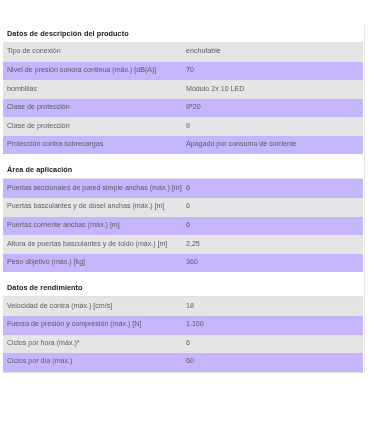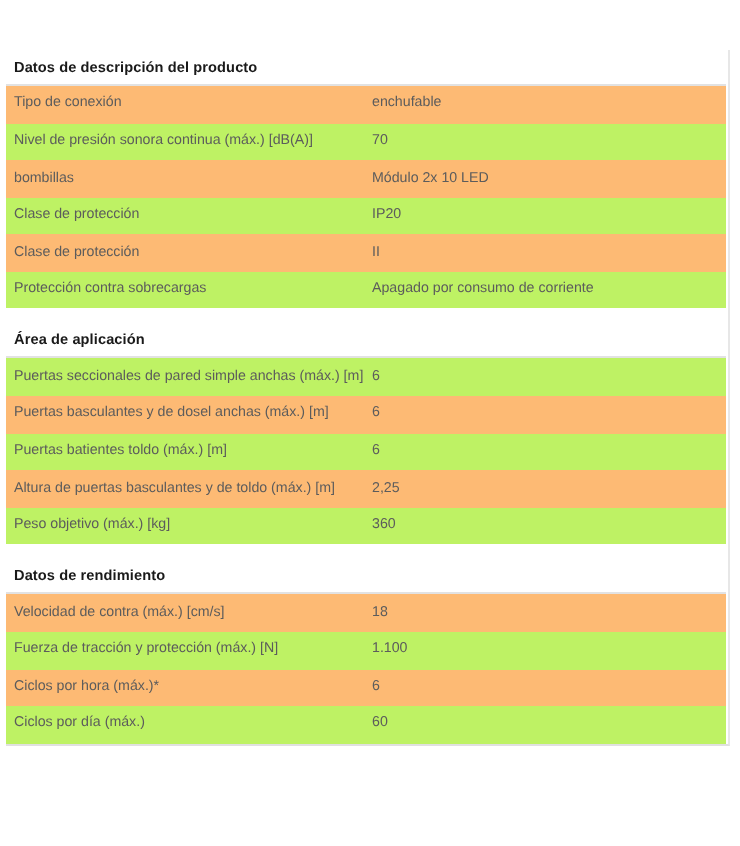--- a/index.html
+++ b/index.html
@@ -38,24 +38,24 @@
   }
   tr.row td {
     font-size: 7.1px;
     color: #5c5c5c;
     padding: 5.4px 0 5.4px 4px;
     vertical-align: middle;
     line-height: 1.1;
     border: 0;
   }
   tr.row.odd td {
-    background: #fdba74;
+    background: #e5e5e5;
   }
   tr.row.even td {
-    background: #bef264;
+    background: #c4b5fd;
   }
   tr.row td.value {
     padding-left: 0;
   }
   .tbl-wrap {
     border-right: 1px solid #e7e7e7;
     border-bottom: 1px solid #e0e0e0;
     width: 361px;
   }
   col.c-label-1 { width: 183px; }
@@ -104,40 +104,40 @@
           </tr>
           <tr class="row even">
             <td class="label">Puertas seccionales de pared simple anchas (máx.) [m]</td>
             <td class="value">6</td>
           </tr>
           <tr class="row odd">
             <td class="label">Puertas basculantes y de dosel anchas (máx.) [m]</td>
             <td class="value">6</td>
           </tr>
           <tr class="row even">
-            <td class="label">Puertas batientes toldo (máx.) [m]</td>
+            <td class="label">Puertas corriente anchas (máx.) [m]</td>
             <td class="value">6</td>
           </tr>
           <tr class="row odd">
             <td class="label">Altura de puertas basculantes y de toldo (máx.) [m]</td>
             <td class="value">2,25</td>
           </tr>
           <tr class="row even">
             <td class="label">Peso objetivo (máx.) [kg]</td>
             <td class="value">360</td>
           </tr>
           <tr class="section-head spaced">
             <td colspan="2">Datos de rendimiento</td>
           </tr>
           <tr class="row odd">
             <td class="label">Velocidad de contra (máx.) [cm/s]</td>
             <td class="value">18</td>
           </tr>
           <tr class="row even">
-            <td class="label">Fuerza de tracción y protección (máx.) [N]</td>
+            <td class="label">Fuerza de presión y compresión (máx.) [N]</td>
             <td class="value">1.100</td>
           </tr>
           <tr class="row odd">
             <td class="label">Ciclos por hora (máx.)*</td>
             <td class="value">6</td>
           </tr>
           <tr class="row even">
             <td class="label">Ciclos por día (máx.)</td>
             <td class="value">60</td>
           </tr>

